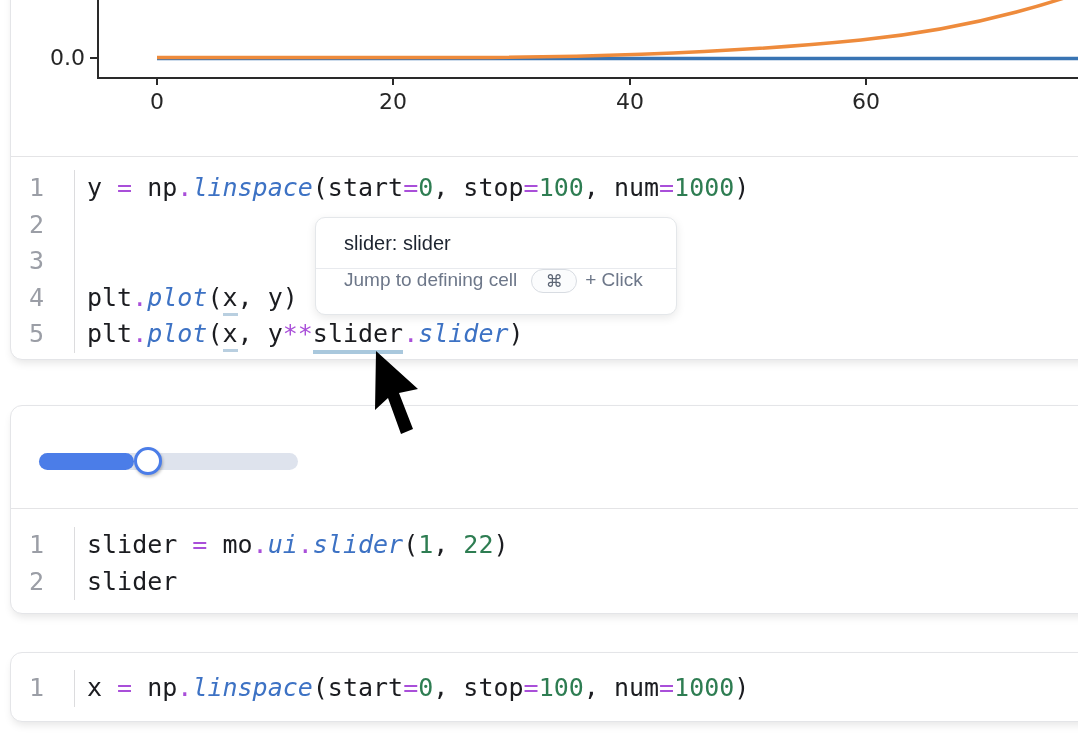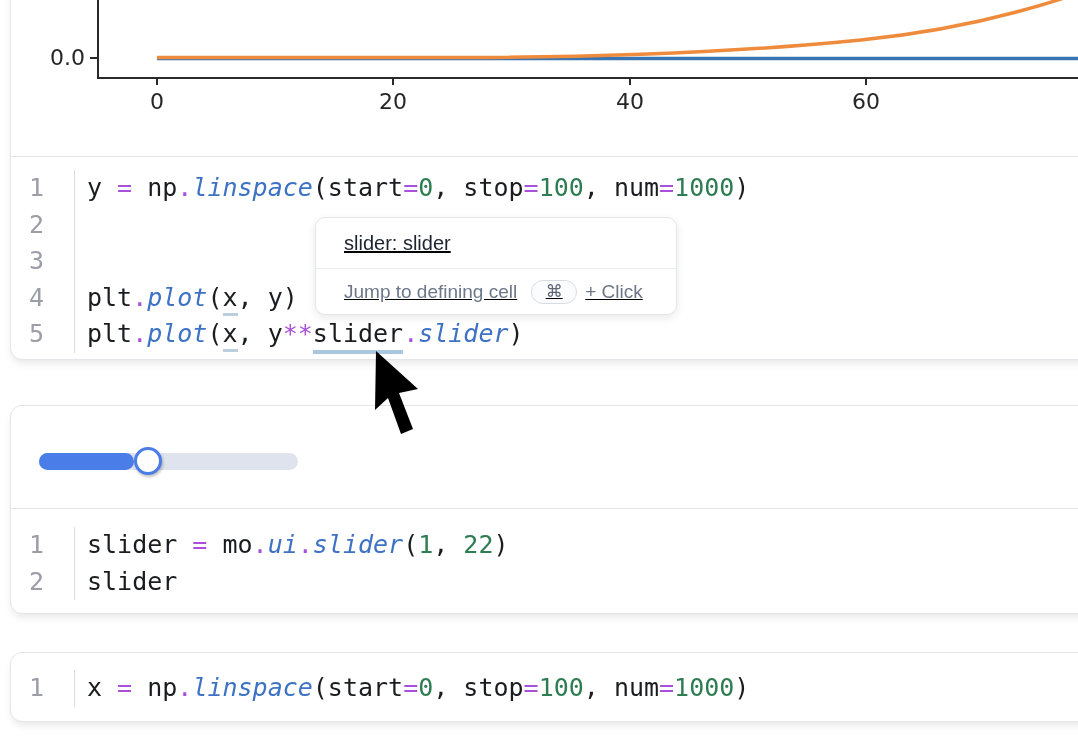--- a/index.html
+++ b/index.html
@@ -47,25 +47,25 @@
                   background:#dee3ed; border-radius:9px; }
   .slider-fill  { position:absolute; left:0; top:0; height:17px; width:95px;
                   background:#4b7de8; border-radius:9px; }
   .slider-thumb { position:absolute; left:95px; top:-6px; width:28px; height:28px;
                   background:#ffffff; border:3px solid #4b7de8; border-radius:50%;
                   box-shadow:1px 2px 3px rgba(0,0,0,0.25); }
 
   
   .tooltip { position:absolute; left:315px; top:217px; width:362px; z-index:30;
              background:#ffffff; border:1px solid #e4e7ea; border-radius:10px;
-             box-shadow:0 3px 10px rgba(0,0,0,0.09); overflow:hidden;text-decoration:underline; }
+             box-shadow:0 3px 10px rgba(0,0,0,0.09); overflow:hidden; }
   .tt-title { height:50px; display:flex; align-items:center; padding:0 28px;
               font-size:20px; color:#1d2430; }
   .tt-divider { height:1px; background:#e8eaee; }
-  .tt-row { height:45px; display:flex; align-items:center; padding:0 28px;
+  .tt-row { height:45px; display:flex; align-items:flex-start; padding:0 28px;
             font-size:19px; color:#6d7789; }
   .tt-pill { display:inline-flex; align-items:center; justify-content:center;
              min-width:46px; height:24px; margin:0 8px 0 14px; padding:0 10px;
              border:1.5px solid #d8dce2; border-radius:12px; background:#fbfcfd;
              color:#5d6675; font-size:17px; }
 
   
   .cursor { position:absolute; left:368px; top:348px; z-index:40; }
 </style>
 </head>

